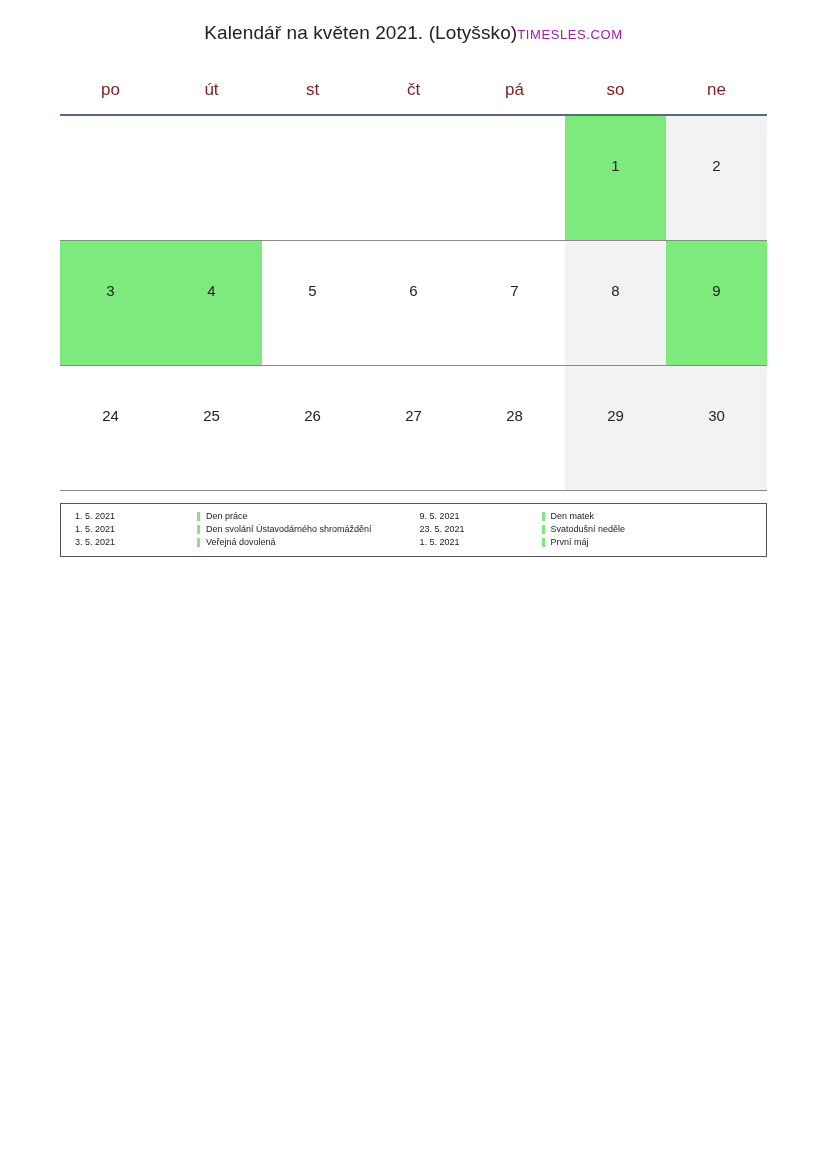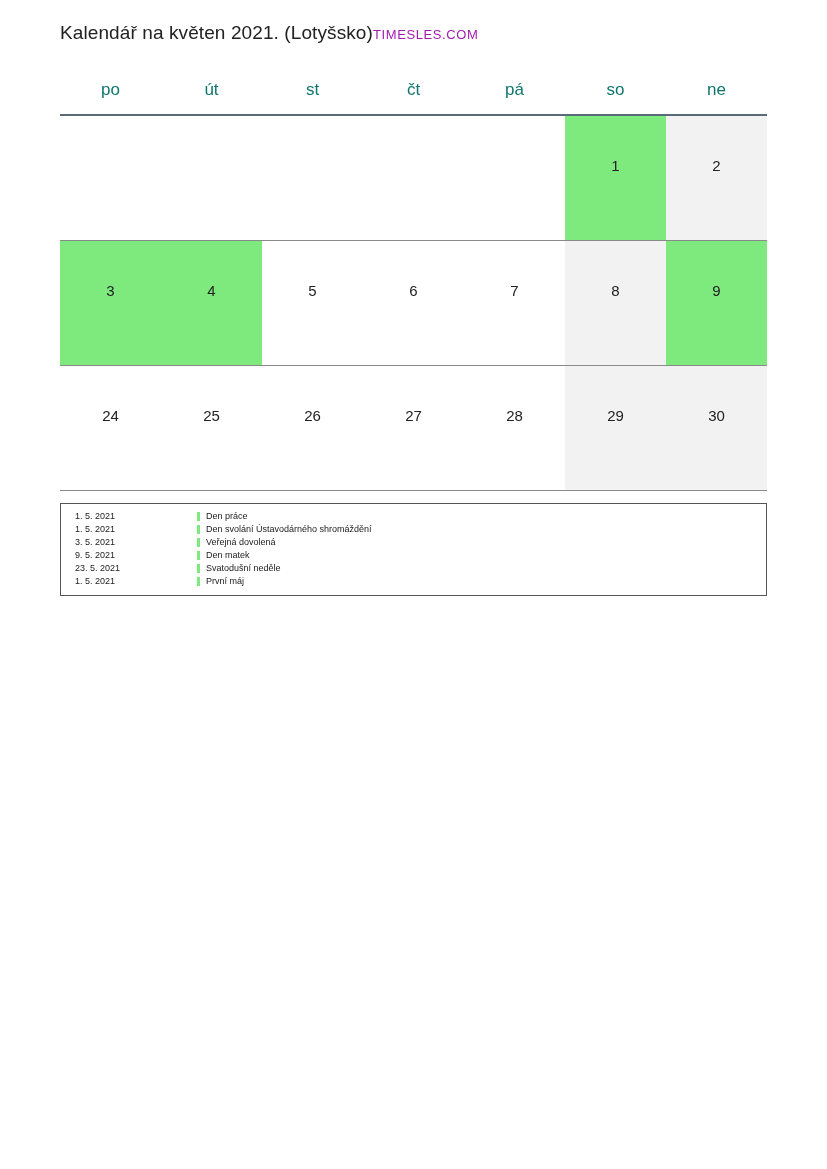--- a/index.html
+++ b/index.html
@@ -14,21 +14,21 @@
     position: relative;
     width: 827px;
     height: 1169px;
     padding: 0;
   }
 
   
   .header {
     display: flex;
     align-items: baseline;
-    justify-content: flex-start;
+    justify-content: center;
     padding: 22px 60px 0 60px;
   }
   .title {
     font-size: 19px;
     font-weight: 400;
     color: #222222;
     letter-spacing: 0.1px;
   }
   .brand {
     font-size: 13px;
@@ -42,21 +42,21 @@
     width: 707px;
   }
   table.calendar {
     border-collapse: collapse;
     width: 707px;
     table-layout: fixed;
   }
   table.calendar th {
     font-size: 17px;
     font-weight: 400;
-    color: #0f766e;
+    color: #7f1d1d;
     padding: 6px 0 14px 0;
     text-align: center;
     border-bottom: 2px solid #5b6a78;
   }
   table.calendar td {
     height: 125px;
     width: 101px;
     vertical-align: top;
     text-align: center;
     font-size: 15px;
@@ -79,21 +79,20 @@
   
   .legend {
     margin: 12px 60px 0 60px;
     width: 707px;
     border: 1px solid #555555;
     padding: 6px 8px 7px 8px;
   }
   .legend-grid {
     display: flex;
     width: 100%;
-    flex-direction: column;
   }
   .legend-col {
     width: 50%;
   }
   .legend-row {
     display: flex;
     align-items: center;
     font-size: 9px;
     line-height: 13px;
     color: #222222;

